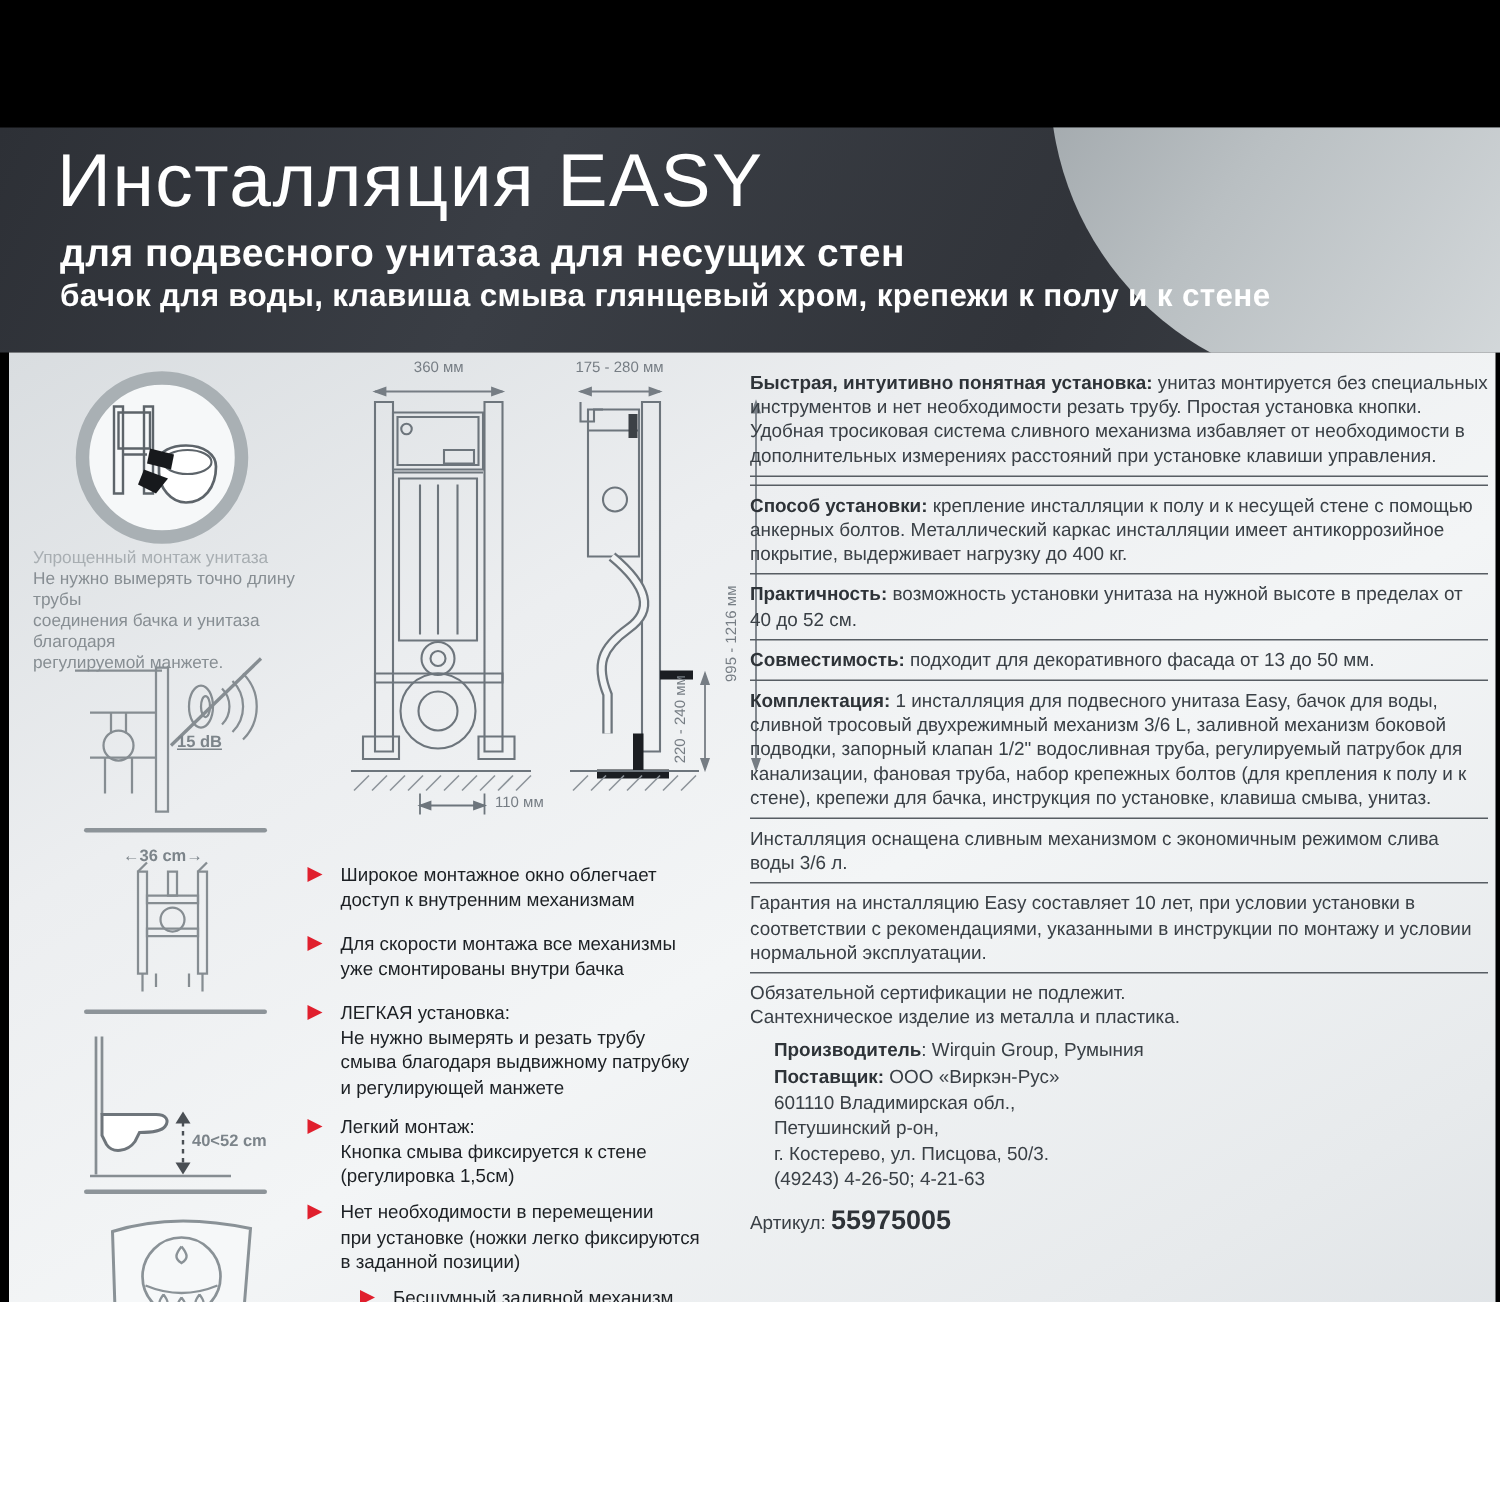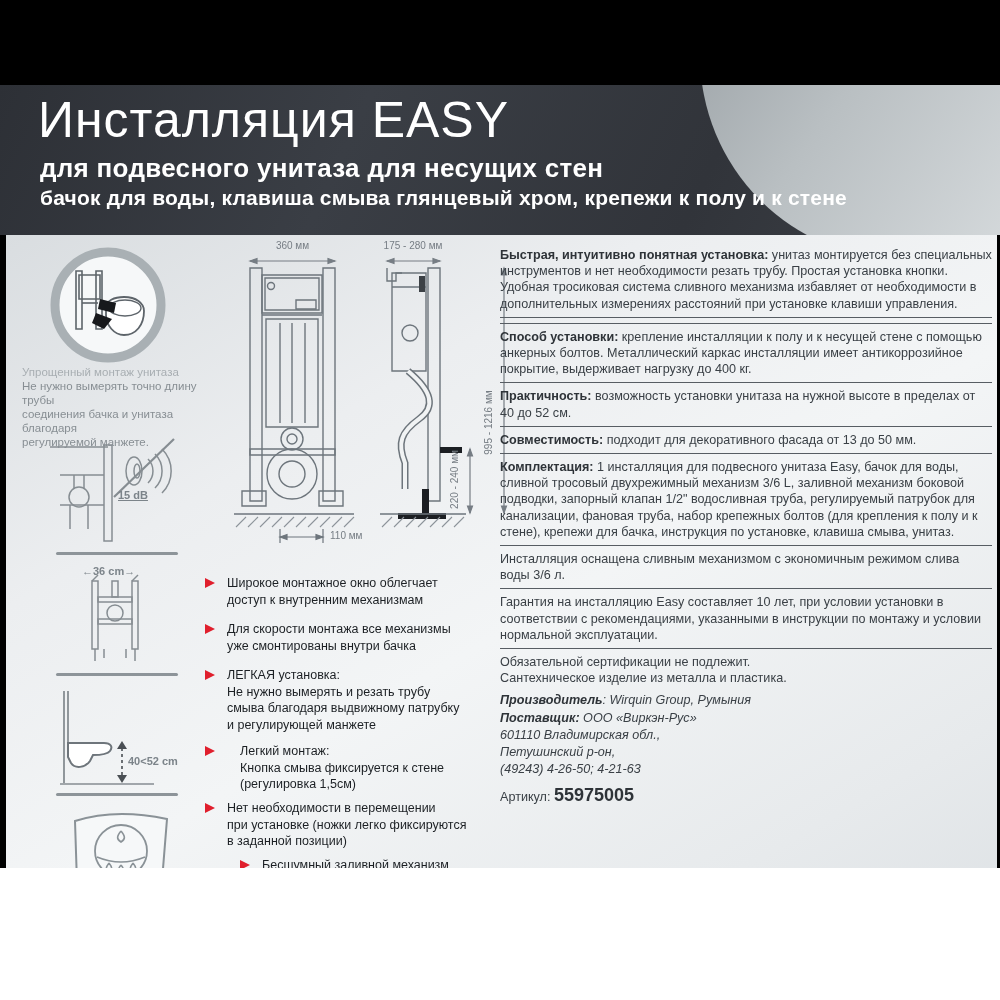--- a/index.html
+++ b/index.html
@@ -33,21 +33,21 @@
   .tri{width:0;height:0;border-top:5px solid transparent;border-bottom:5px solid transparent;
        border-left:10px solid #e01f2d;margin:3px 12px 0 0;flex:none;}
   .btext{color:#1c2024;font-size:12.5px;font-weight:400;line-height:16.5px;white-space:pre-line;}
   
   .rightcol{position:absolute;left:494px;top:8px;width:492px;color:#3a4046;font-size:12.6px;line-height:16.2px;}
   .rightcol p{margin:4px 0 5px 0;}
   .rightcol b{color:#2e3338;}
   .rule{border:none;border-top:1.4px solid #575d63;margin:4px 0 5px 0;}
   .multiline{white-space:pre-line;}
   .maker{margin-top:6px;}
-  .maker div{margin:1px 0;font-style:italic;}
+  .maker div{margin:1px 16px;}
   .sku{margin-top:10px;}
   .sku b{font-size:18px;}
   svg{display:block;}
   svg *{vector-effect:non-scaling-stroke;}
 </style>
 </head>
 <body>
 
 <div class="page">
 
@@ -268,21 +268,21 @@
       <span class="btext">Для скорости монтажа  все механизмы
 уже смонтированы внутри бачка</span>
     </div>
     <div class="bullet" style="left:199px;top:432px;">
       <span class="tri"></span>
       <span class="btext">ЛЕГКАЯ установка:
 Не нужно вымерять и резать  трубу
 смыва благодаря выдвижному патрубку
 и регулирующей манжете</span>
     </div>
-    <div class="bullet" style="left:199px;top:508px;gap:13px;">
+    <div class="bullet" style="left:199px;top:508px;">
       <span class="tri"></span>
       <span class="btext">Легкий монтаж:
 Кнопка смыва фиксируется к стене
 (регулировка 1,5см)</span>
     </div>
     <div class="bullet" style="left:199px;top:565px;">
       <span class="tri"></span>
       <span class="btext">Нет необходимости в перемещении
 при установке (ножки легко фиксируются
 в заданной позиции)</span>
@@ -309,20 +309,21 @@
       <p><span>Гарантия на инсталляцию Easy составляет 10 лет, при условии установки в соответствии с рекомендациями, указанными в инструкции по монтажу и условии нормальной эксплуатации.</span></p>
       <hr class="rule">
       <p class="multiline"><span>Обязательной сертификации не подлежит.
 Сантехническое изделие из металла и пластика.</span></p>
 
       <div class="maker">
         <div><b>Производитель</b><span>: Wirquin Group, Румыния</span></div>
         <div><b>Поставщик:</b><span> ООО «Виркэн-Рус»</span></div>
         <div>601110 Владимирская обл.,</div>
         <div>Петушинский р-он,</div>
+        <div> г. Костерево, ул. Писцова, 50/3.</div>
         <div>(49243) 4-26-50; 4-21-63</div>
       </div>
 
       <div class="sku">
         <span>Артикул:</span>
         <b>55975005</b>
       </div>
     </div>
 
   </div>

